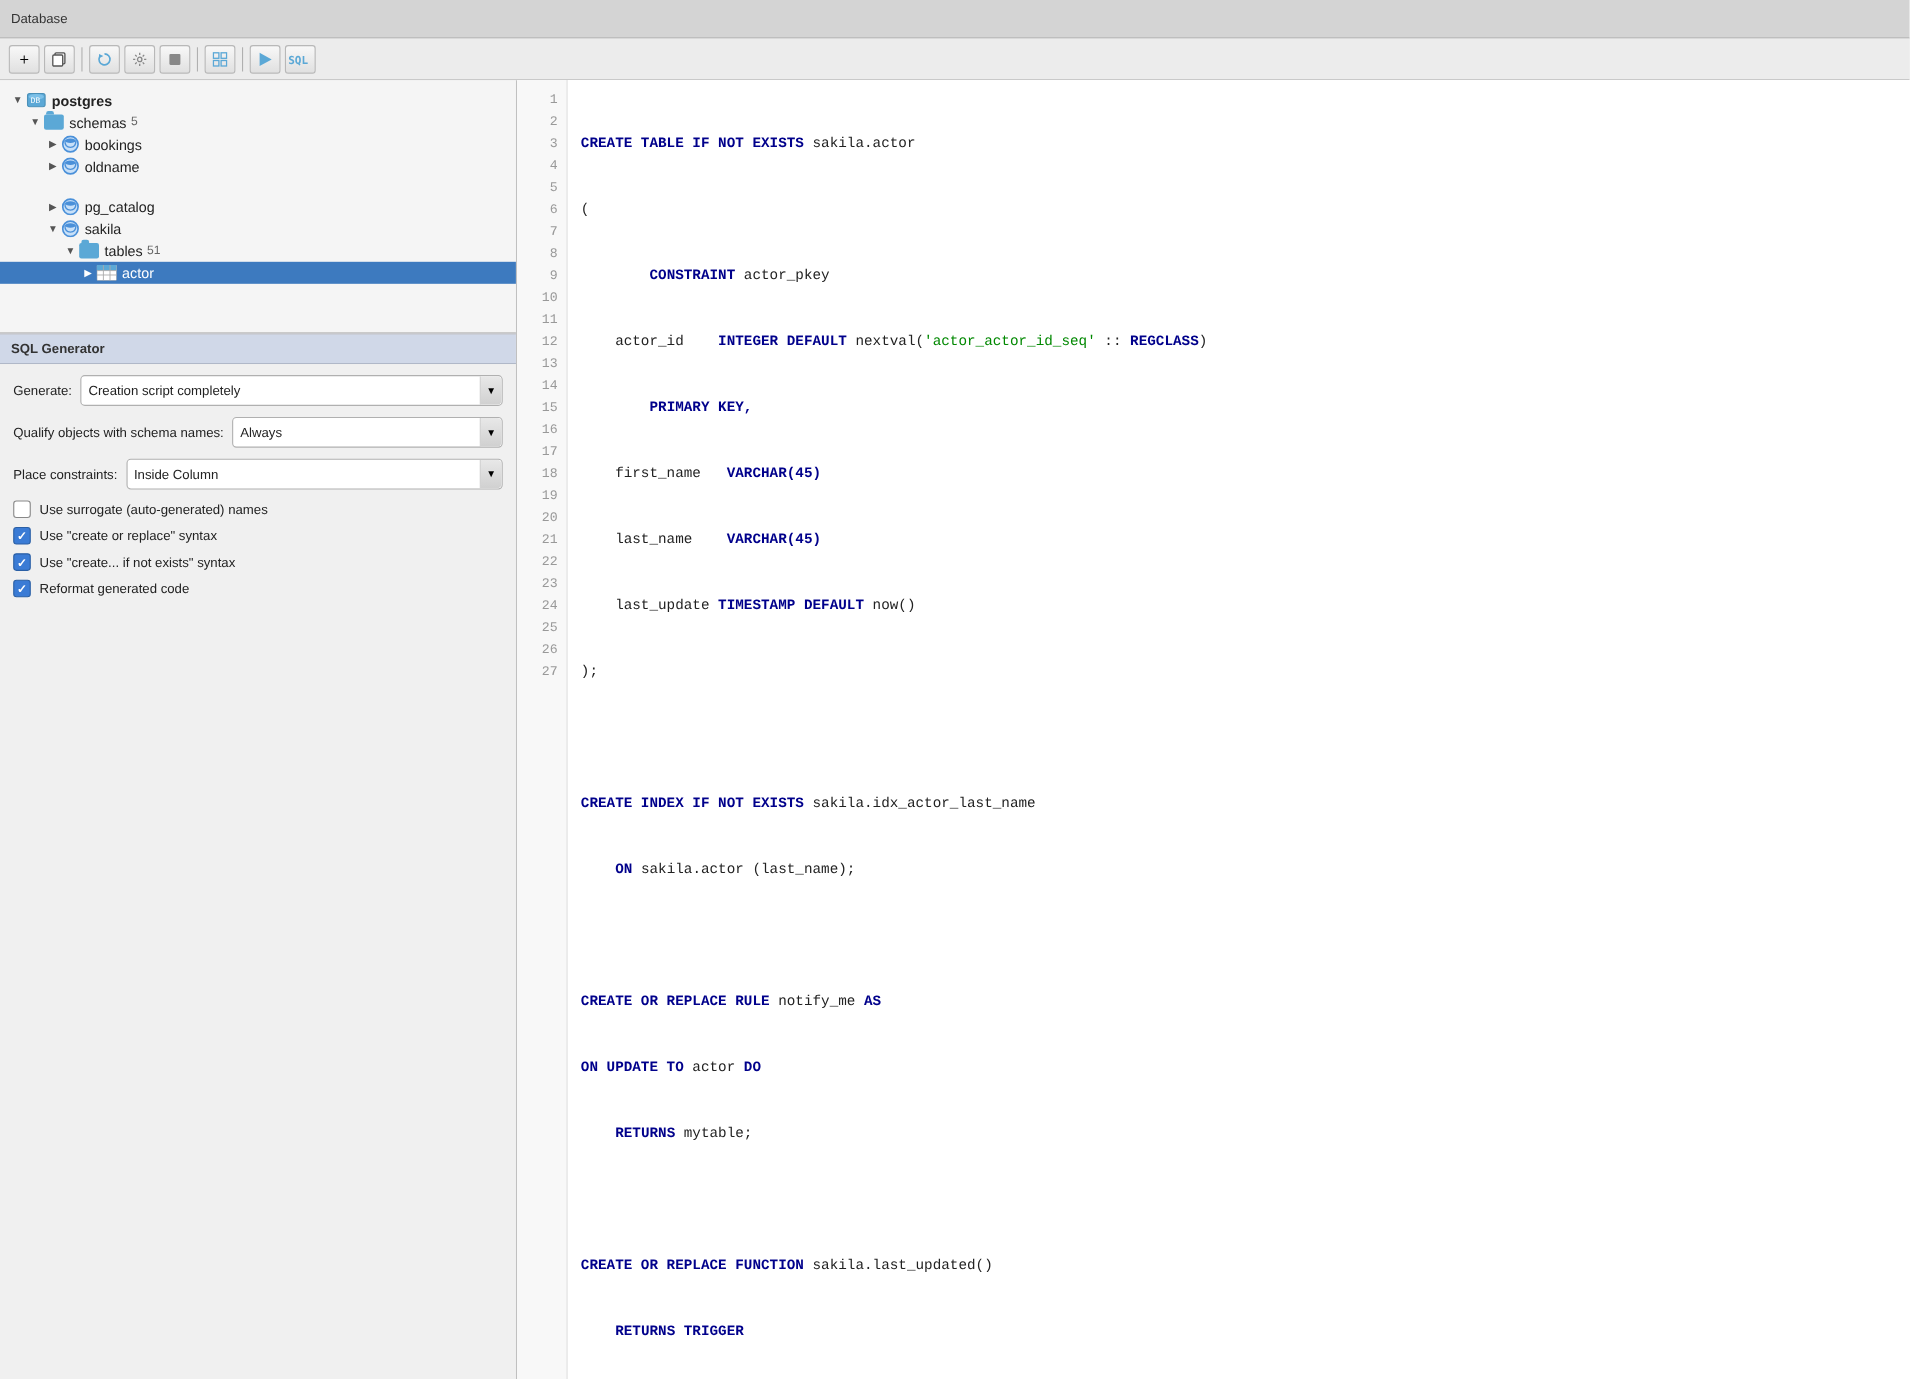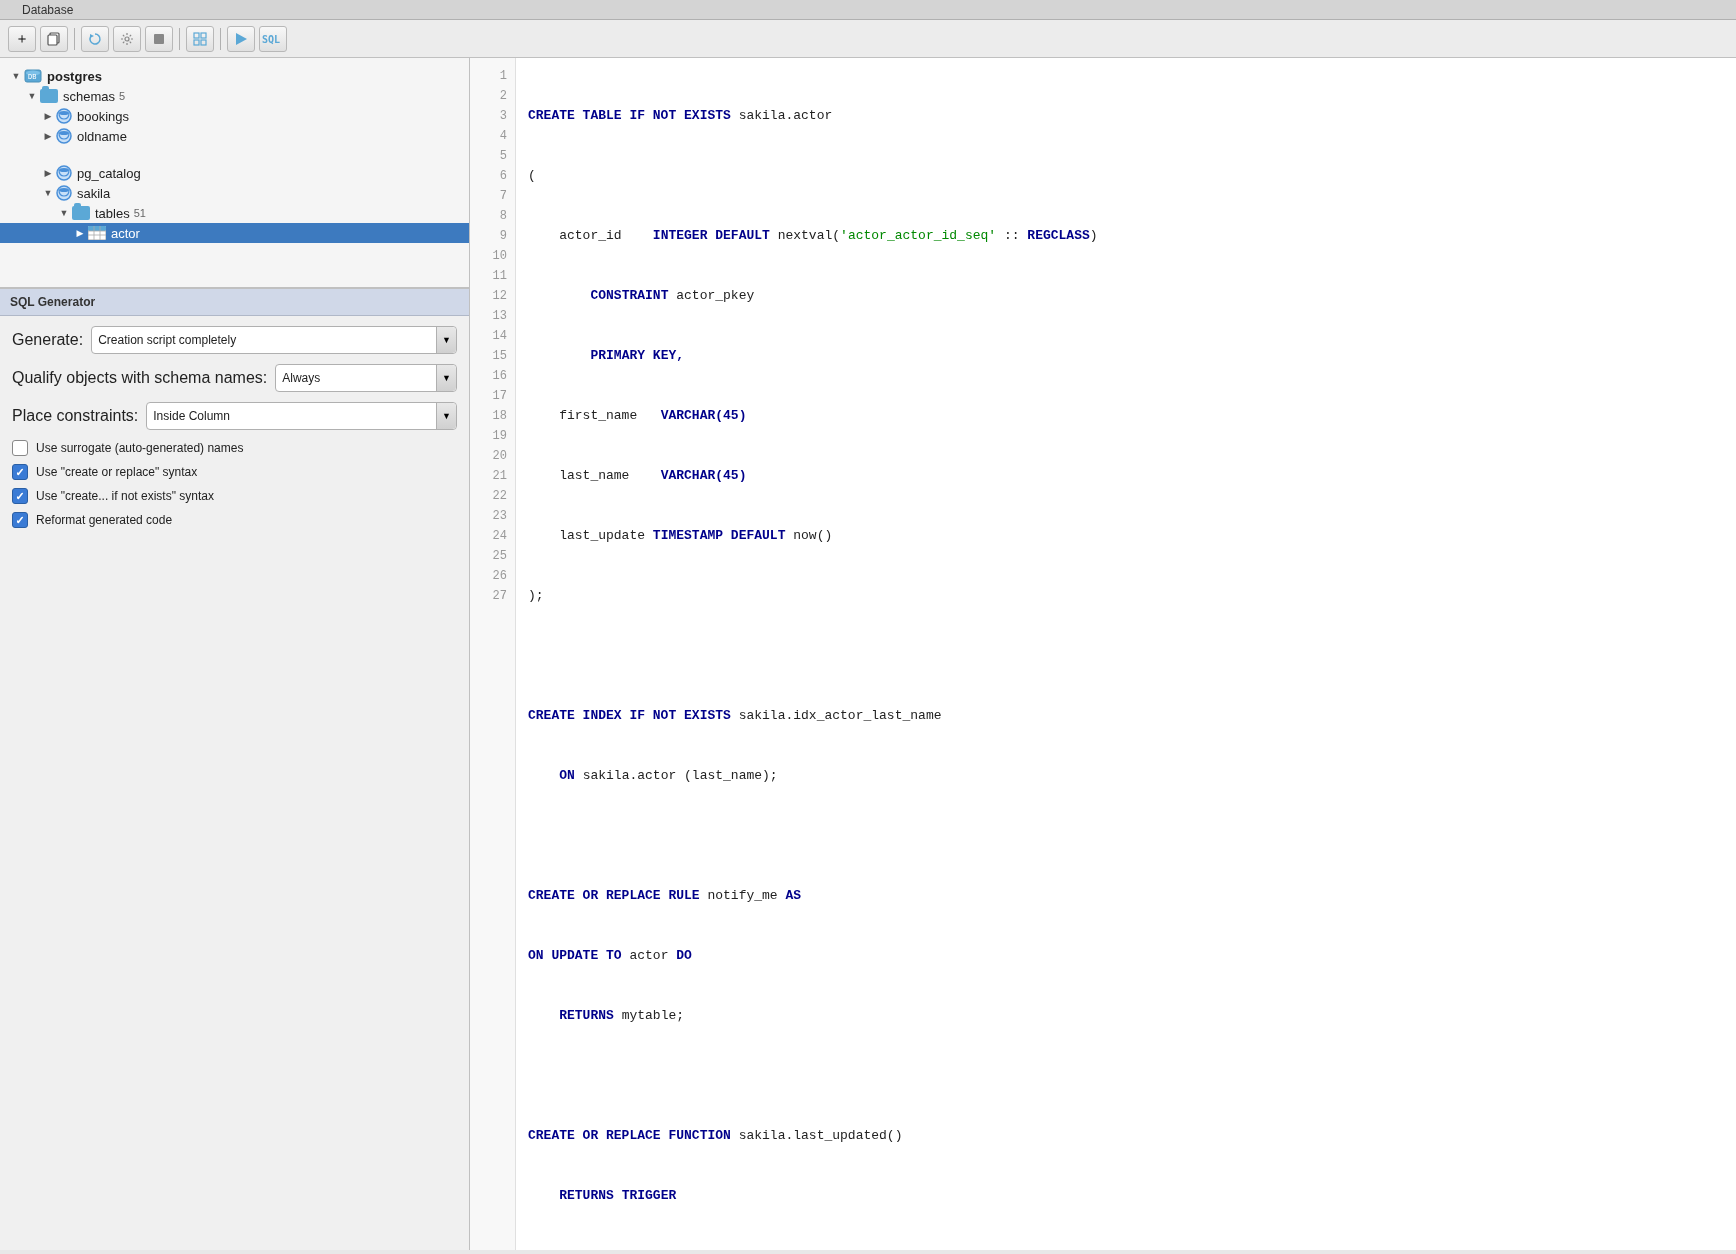--- a/index.html
+++ b/index.html
@@ -2,24 +2,24 @@
 <html><head>
   <meta charset="utf-8">
   <style>
     * { margin: 0; padding: 0; box-sizing: border-box; }
     body { font-family: -apple-system, BlinkMacSystemFont, 'Segoe UI', sans-serif; font-size: 13px; background: #e8e8e8; width: 1736px; height: 1254px; overflow: hidden; }
 
     
     .title-bar {
       background: #d4d4d4;
       border-bottom: 1px solid #b0b0b0;
-      padding: 4px 22px;
+      padding: 4px 10px;
       font-size: 12px;
       color: #333;
-      height: 20px;
+      height: 35px;
       display: flex;
       align-items: center;
     }
 
     
     .toolbar {
       background: #ececec;
       border-bottom: 1px solid #c0c0c0;
       padding: 4px 8px;
       display: flex;
@@ -140,21 +140,21 @@
       padding: 10px 12px;
       flex: 1;
     }
     .form-row {
       display: flex;
       align-items: center;
       margin-bottom: 10px;
       gap: 8px;
     }
     .form-label {
-      font-size: 16px;
+      font-size: 12px;
       color: #222;
       white-space: nowrap;
       flex-shrink: 0;
     }
     .select-arrow {
       width: 20px;
       height: 26px;
       background: linear-gradient(to bottom, #e8e8e8, #d0d0d0);
       border-left: 1px solid #b0b0b0;
       border-radius: 0 4px 4px 0;
@@ -495,22 +495,22 @@
         <div class="line-num">22</div>
         <div class="line-num">23</div>
         <div class="line-num">24</div>
         <div class="line-num">25</div>
         <div class="line-num">26</div>
         <div class="line-num">27</div>
       </div>
       <div class="code-content">
         <div class="code-line"><span class="kw">CREATE TABLE IF NOT EXISTS</span><span class="normal"> sakila.actor</span></div>
         <div class="code-line"><span class="normal">(</span></div>
+        <div class="code-line"><span class="normal">        </span><span class="kw">CONSTRAINT</span><span class="normal"> actor_pkey</span></div>
         <div class="code-line"><span class="normal">    actor_id    </span><span class="kw">INTEGER DEFAULT</span><span class="normal"> nextval(</span><span class="str">'actor_actor_id_seq'</span><span class="normal"> :: </span><span class="kw">REGCLASS</span><span class="normal">)</span></div>
-        <div class="code-line"><span class="normal">        </span><span class="kw">CONSTRAINT</span><span class="normal"> actor_pkey</span></div>
         <div class="code-line"><span class="normal">        </span><span class="kw">PRIMARY KEY,</span></div>
         <div class="code-line"><span class="normal">    first_name   </span><span class="kw">VARCHAR(45)</span></div>
         <div class="code-line"><span class="normal">    last_name    </span><span class="kw">VARCHAR(45)</span></div>
         <div class="code-line"><span class="normal">    last_update </span><span class="kw">TIMESTAMP DEFAULT</span><span class="normal"> now()</span></div>
         <div class="code-line"><span class="normal">);</span></div>
         <div class="code-line">&nbsp;</div>
         <div class="code-line"><span class="kw">CREATE INDEX IF NOT EXISTS</span><span class="normal"> sakila.idx_actor_last_name</span></div>
         <div class="code-line"><span class="normal">    </span><span class="kw">ON</span><span class="normal"> sakila.actor (last_name);</span></div>
         <div class="code-line">&nbsp;</div>
         <div class="code-line"><span class="kw">CREATE OR REPLACE RULE</span><span class="normal"> notify_me </span><span class="kw">AS</span></div>

